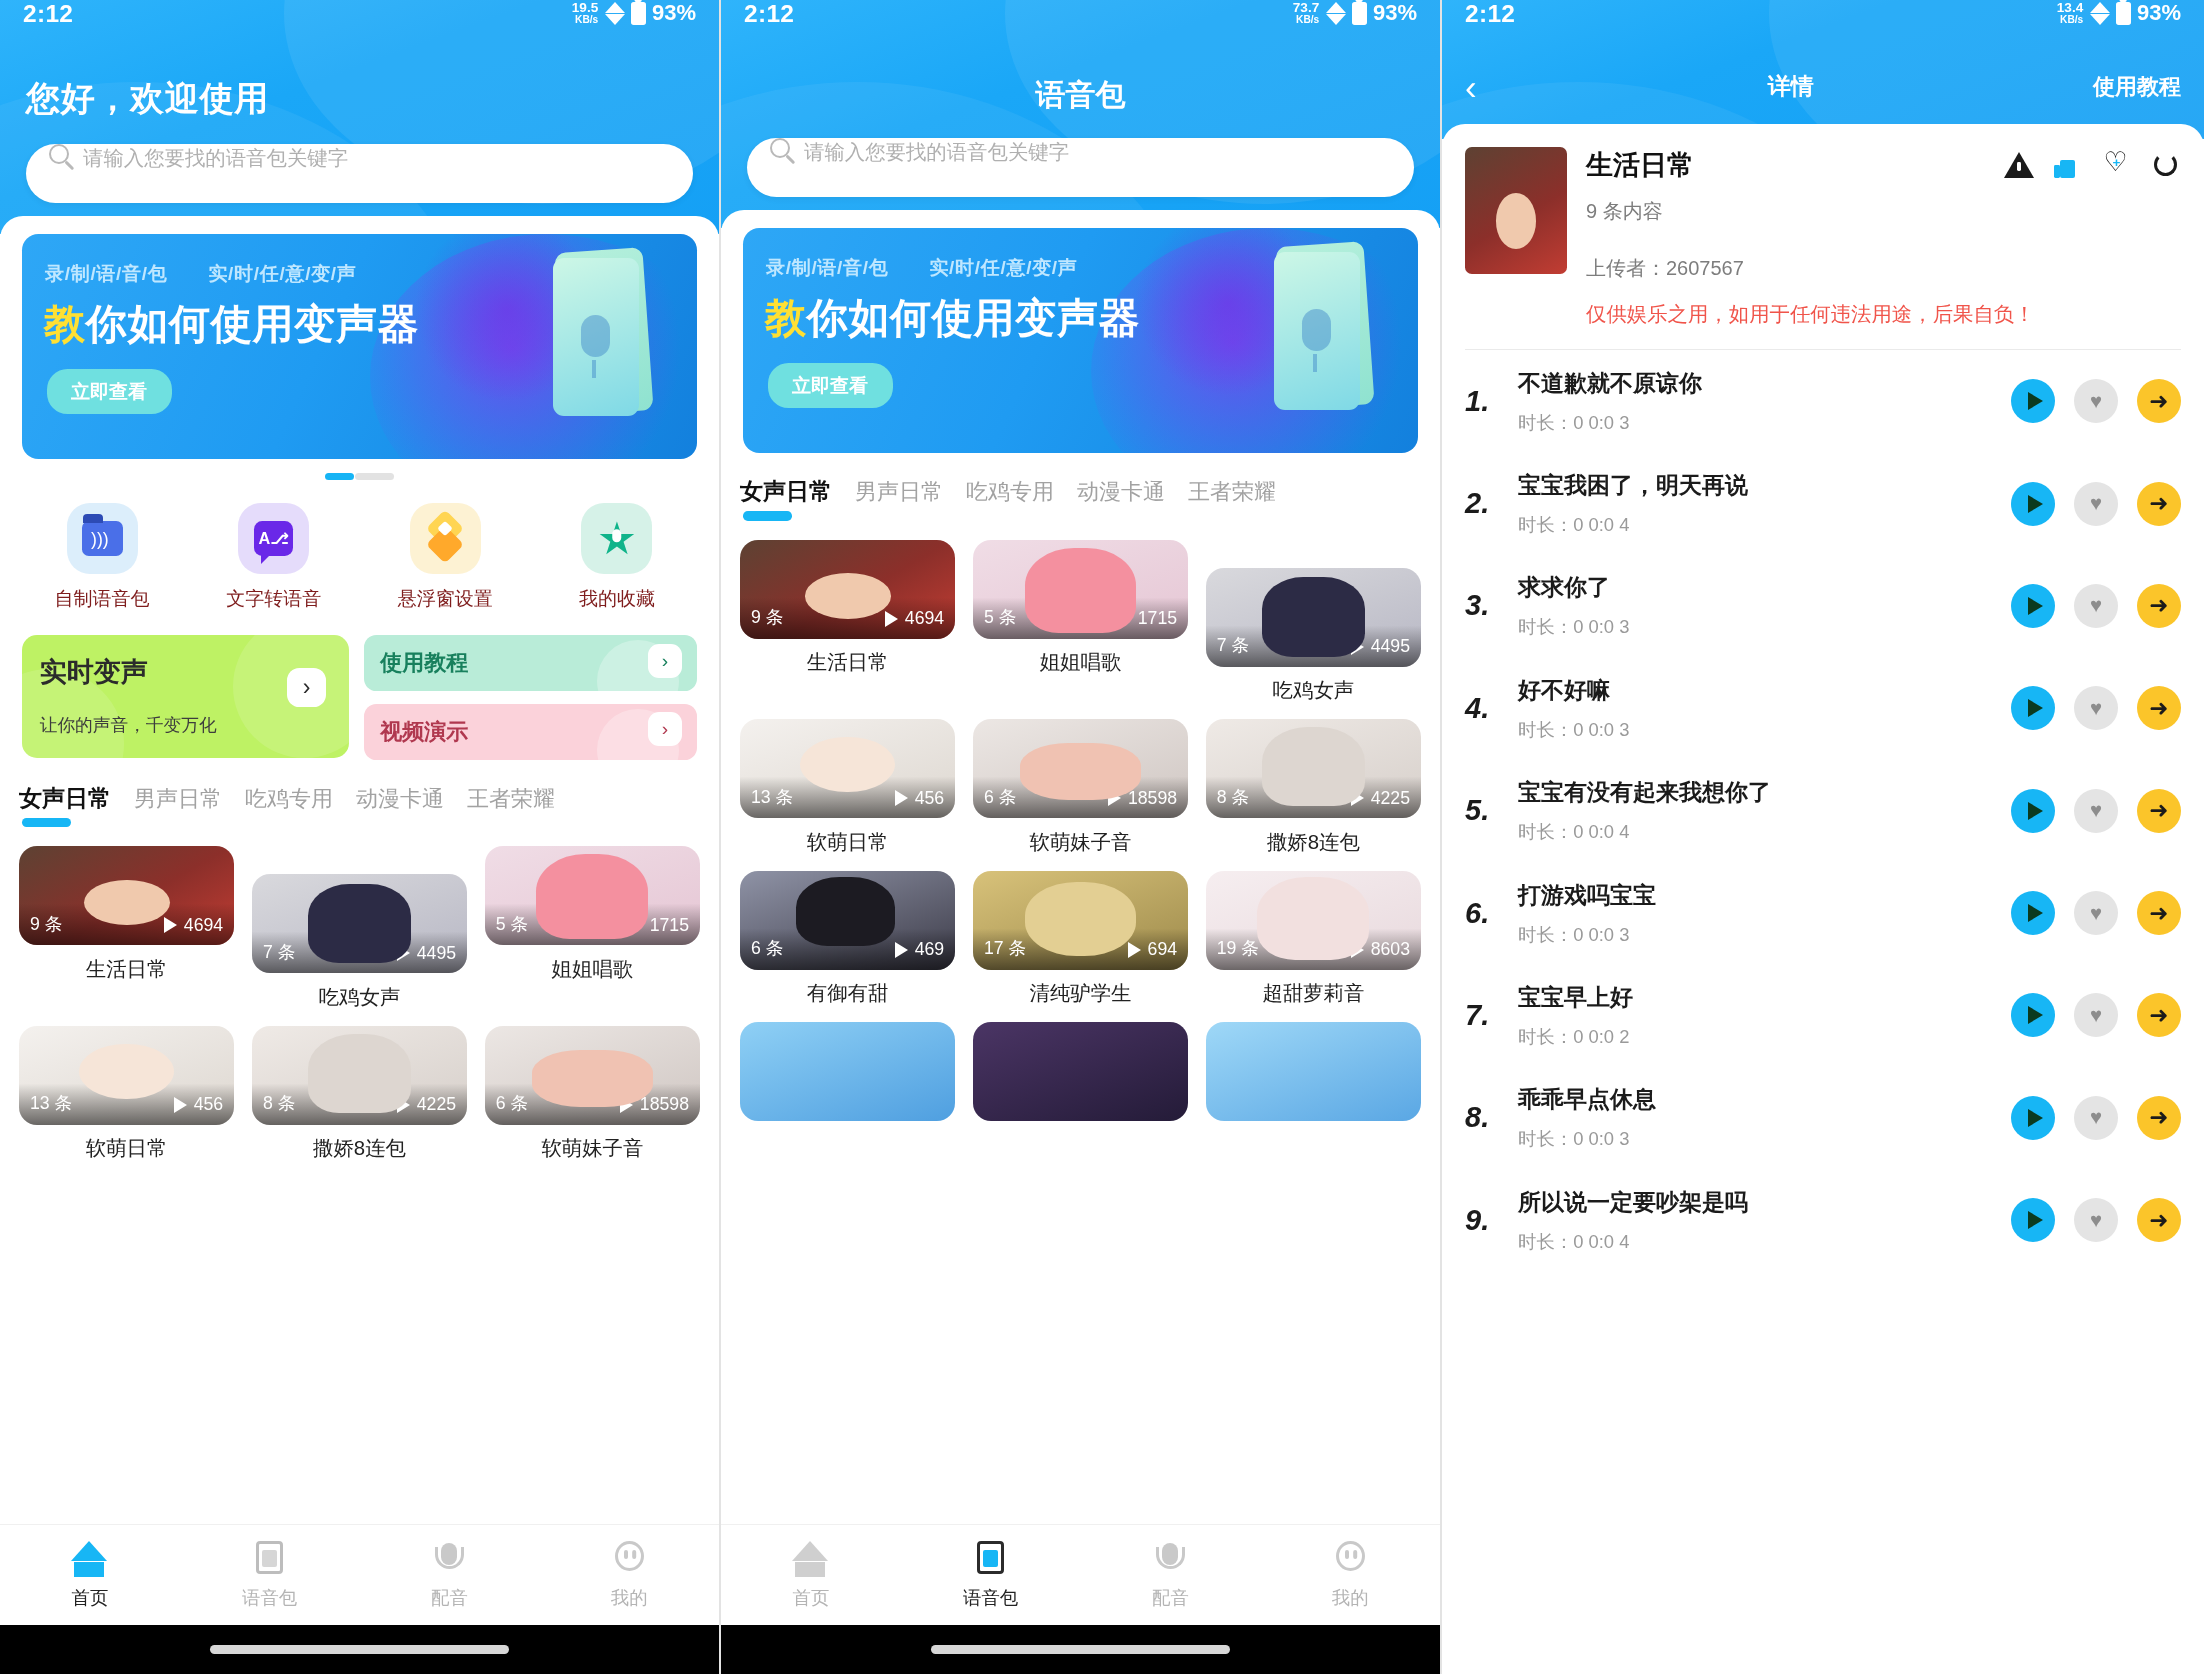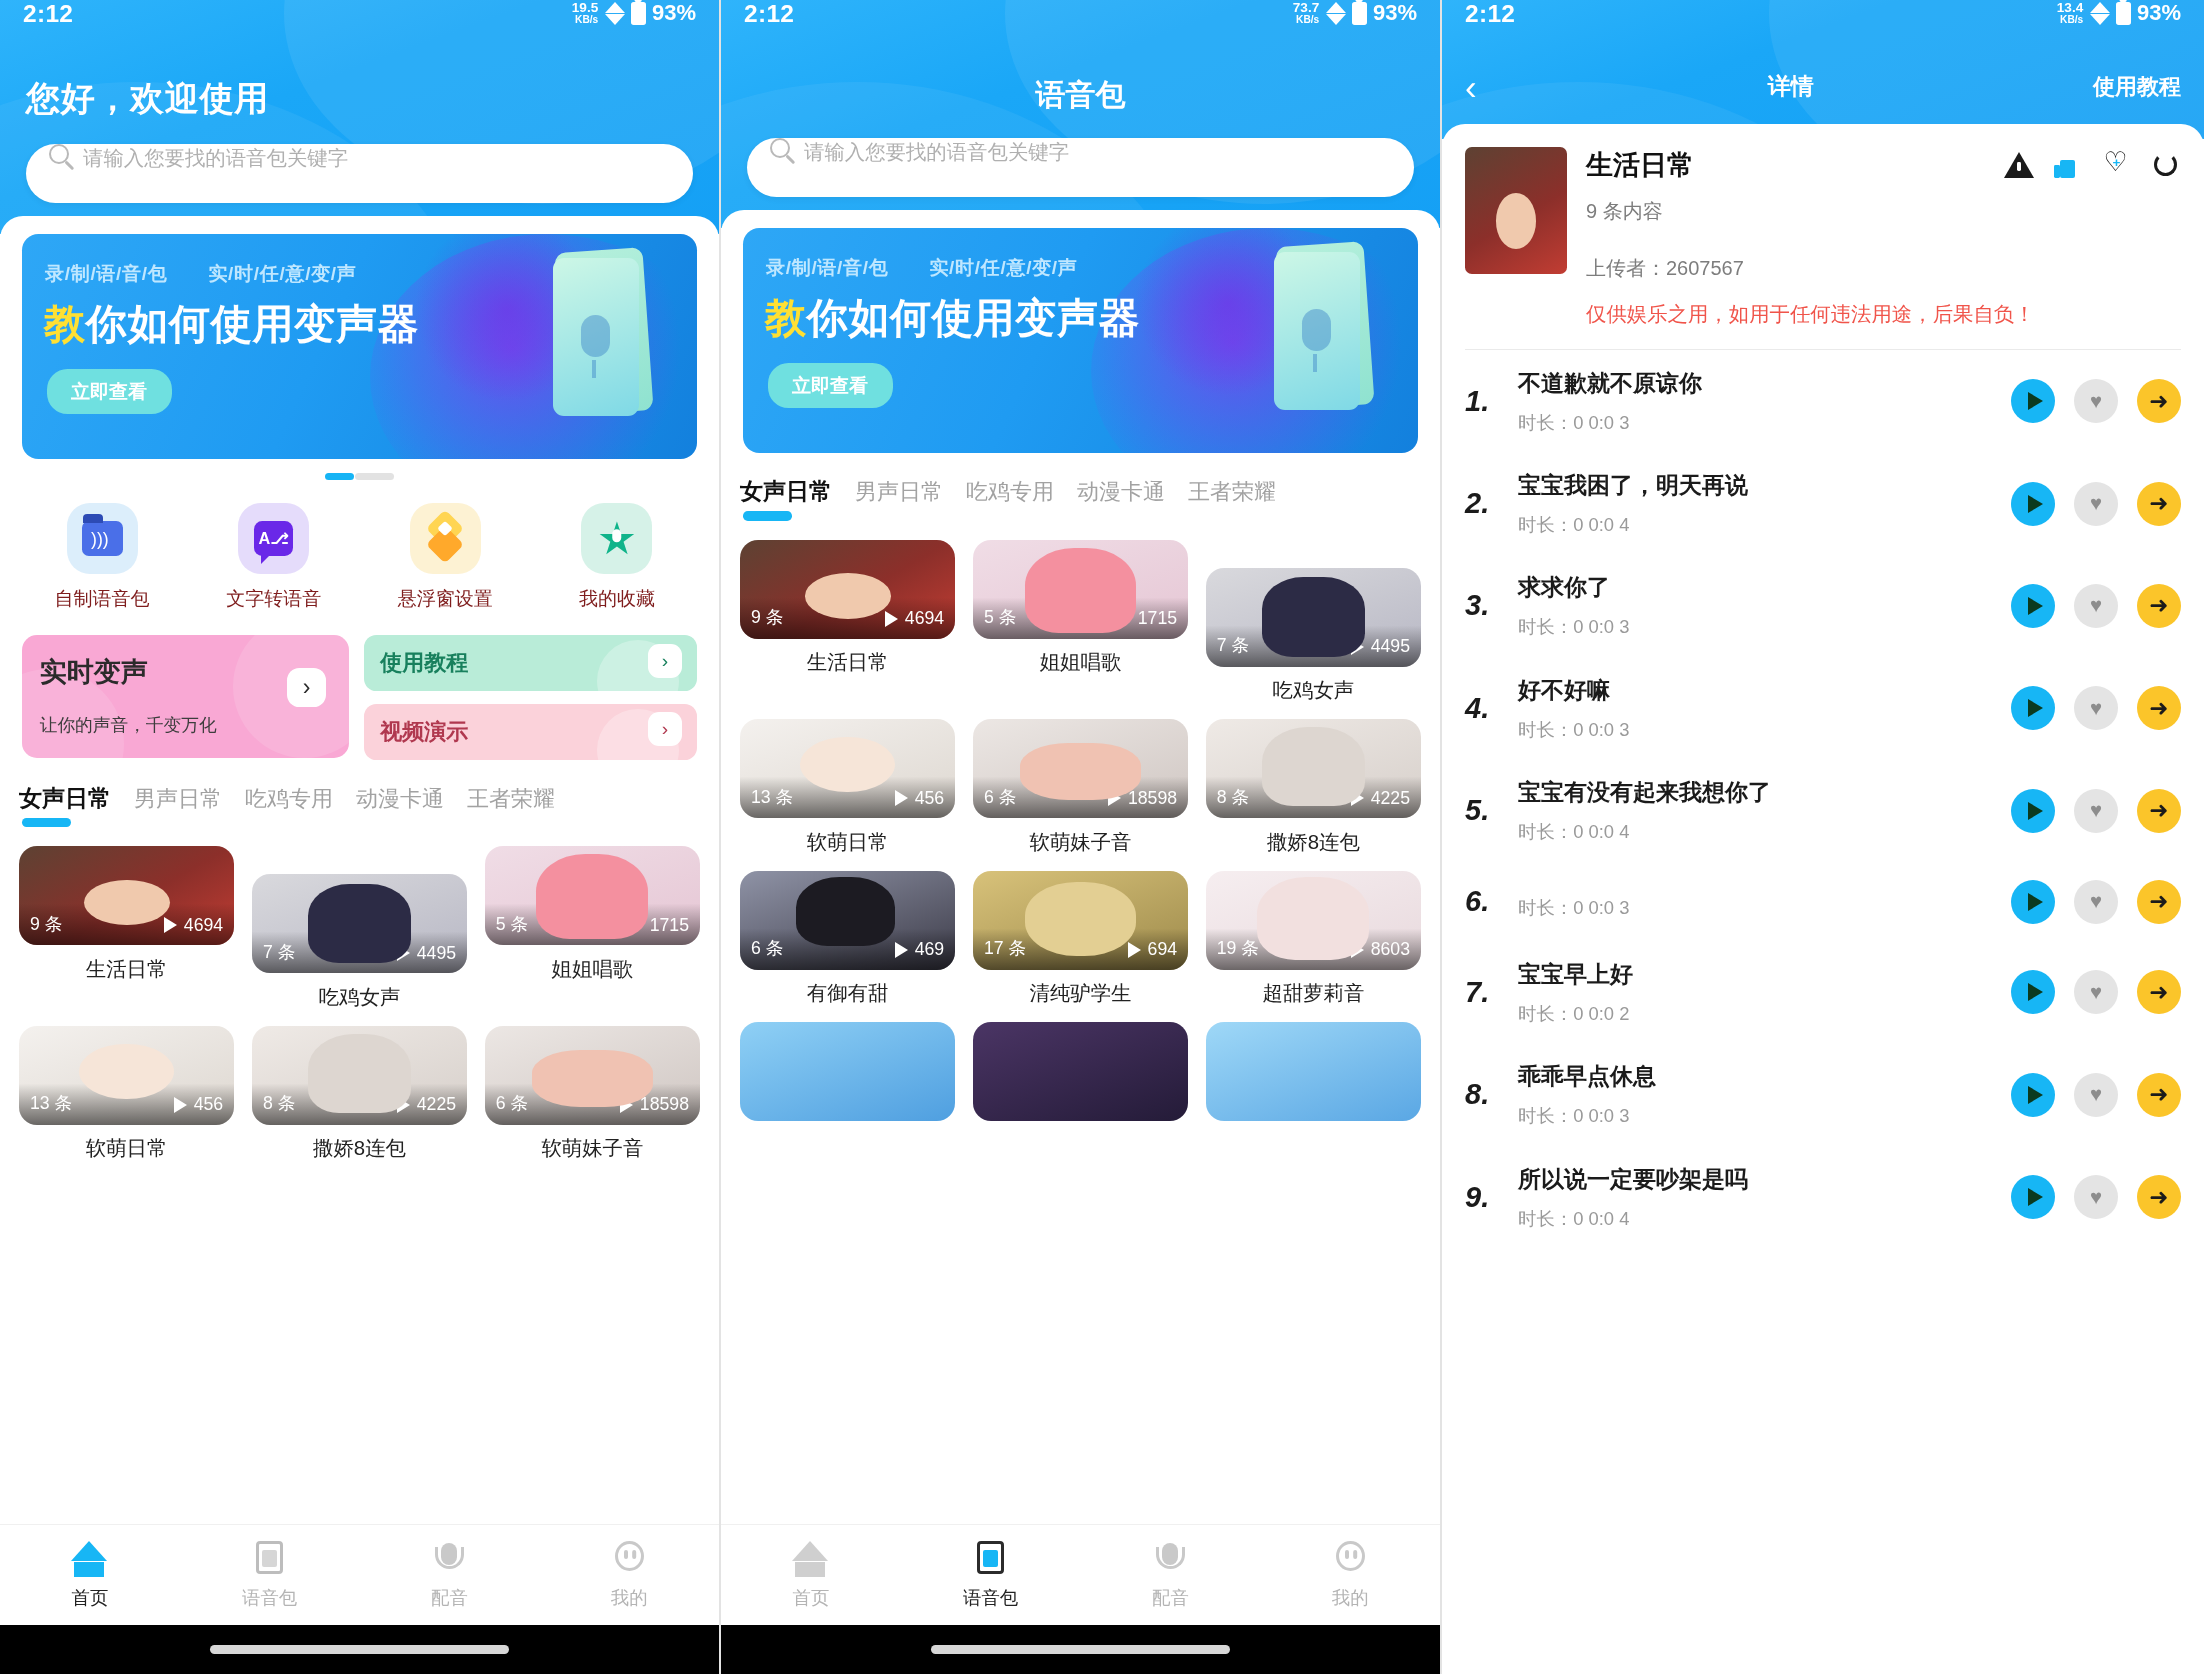--- a/index.html
+++ b/index.html
@@ -144,21 +144,21 @@
   .diaIco i.b{ top:16.3px; background:#ffa92b; }
   .diaIco i.c{ top:8.2px; width:11px; height:11px; background:#fff;
     border-radius:2.7px; z-index:3; }
   .starIco{ font-size:45px; color:#10b48a; line-height:1; position:relative; }
   .starIco::after{ content:""; position:absolute; left:50%; top:44%;
     transform:translate(-50%,-50%); width:9.5px; height:13.6px;
     background:#fff; border-radius:4.8px; }
 
   
   .promos{ display:flex; gap:15px; padding:23px 22px 0 22px; }
-  .promoBig{ width:327px; height:123px; border-radius:15px; background:#f9a8d4;
+  .promoBig{ width:327px; height:123px; border-radius:15px; background:#bef264;
     position:relative; overflow:hidden; padding:19px 17.7px; }
   .promoBig::before{ content:""; position:absolute; right:-27px; top:-20.4px;
     width:143px; height:143px; border-radius:50%;
     background:rgba(255,255,255,.13); }
   .promoBig::after{ content:""; position:absolute; left:-48px; bottom:-61px;
     width:150px; height:150px; border-radius:50%;
     background:rgba(255,255,255,.12); }
   .pbT{ position:relative; z-index:2; font-size:27px; font-weight:800;
     color:#2b2b2b; }
   .pbS{ position:relative; z-index:2; font-size:17.7px; color:#3d3d3d;
@@ -882,20 +882,21 @@
           <div class="sbtn play">
               <i></i>
             </div>
           <div class="sbtn fav">♥</div>
           <div class="sbtn share">➜</div>
         </div>
       </div>
       <div class="srow">
         <div class="snum">6.</div>
         <div class="stext">
+          <div class="sname">打游戏吗宝宝</div>
           <div class="sdur"><span>时长：</span><span>0 0:0 3</span></div>
         </div>
         <div class="sbtns">
           <div class="sbtn play">
               <i></i>
             </div>
           <div class="sbtn fav">♥</div>
           <div class="sbtn share">➜</div>
         </div>
       </div>

